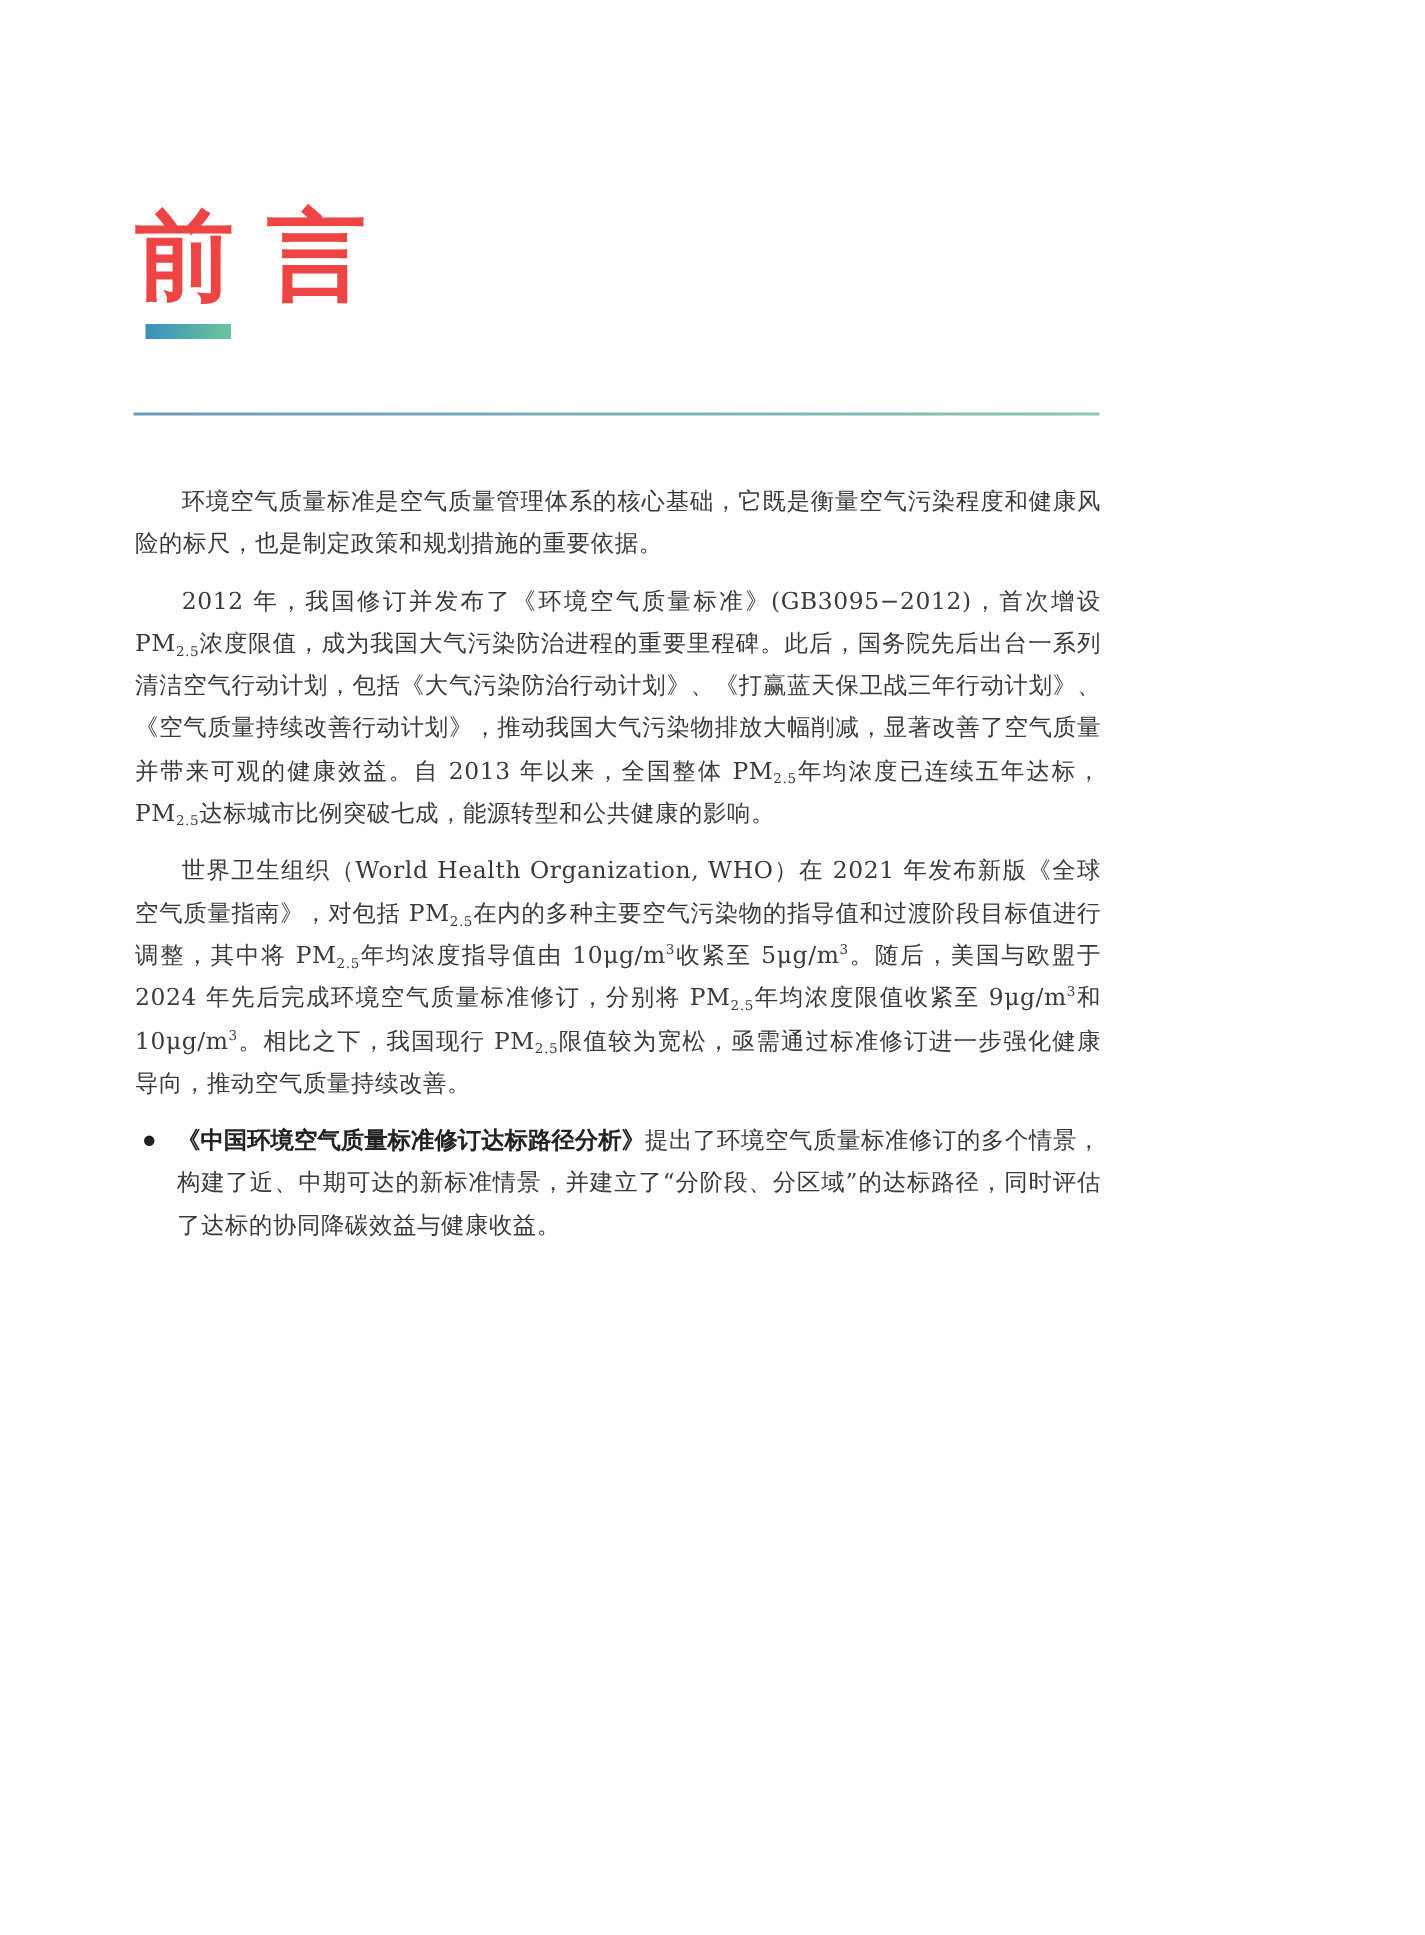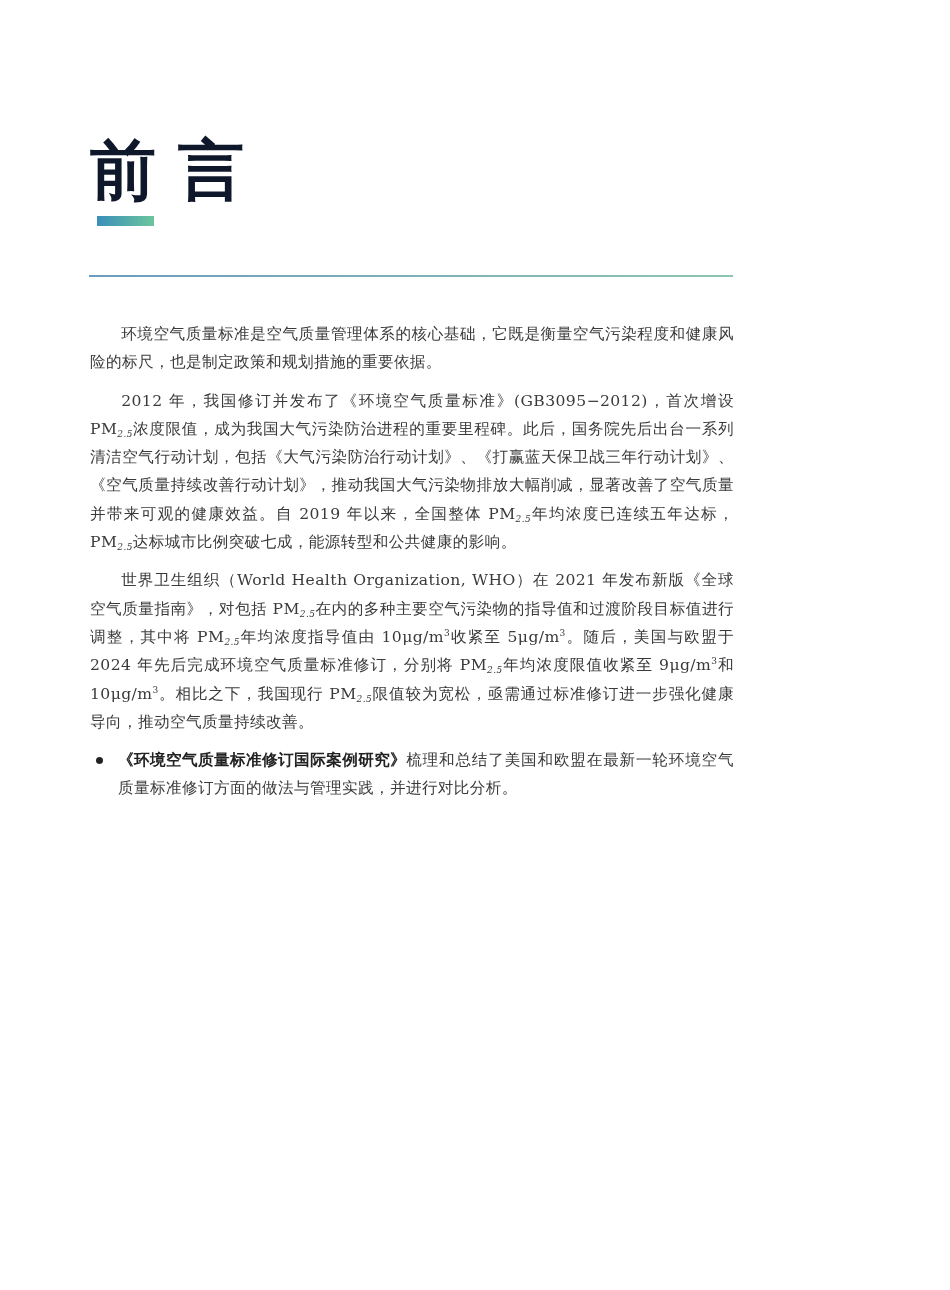--- a/index.html
+++ b/index.html
@@ -1,50 +1,50 @@
 <!DOCTYPE html>
 <html><head>
 <meta charset="utf-8">
 <style>
   html, body { margin: 0; padding: 0; background: #ffffff; }
   body { width: 950px; height: 1290px; position: relative; overflow: hidden;
          font-family: "DejaVu Serif", "Liberation Serif", serif; color: #3a3a3a; }
   .page-title { position: absolute; left: 90px; top: 130px; margin: 0;
          font-family: "DejaVu Serif", "Liberation Serif", serif;
-         font-size: 66px; font-weight: bold; color: #0f172a; letter-spacing: 22px; line-height: 80px; }
+         font-size: 66px; font-weight: bold; color: #ef4444; letter-spacing: 22px; line-height: 80px; }
   .title-bar { position: absolute; left: 97px; top: 216px; width: 57px; height: 10px;
          background: linear-gradient(90deg, #3a8fba 0%, #6cc59d 100%); }
   .divider { position: absolute; left: 89px; top: 275px; width: 644px; height: 2px;
          background: linear-gradient(90deg, #6b9cc0 0%, #8cc5b0 100%); }
   .content { position: absolute; left: 90px; top: 320px; width: 644px; }
   p.para { margin: 0 0 10px 0; font-size: 15.6px; line-height: 28.3px;
          text-indent: 2em; text-align: justify; letter-spacing: 0.4px; }
-  sub { font-size: 9px; vertical-align: -3px; line-height: 0; font-style: italic; }
+  sub { font-size: 9px; vertical-align: -3px; line-height: 0; }
   sup { font-size: 9px; vertical-align: 6px; line-height: 0; }
   ul.reports { list-style: none; margin: 6px 0 0 0; padding: 0; }
   ul.reports li { position: relative; padding-left: 28px; margin-bottom: 10px;
          font-size: 15.6px; line-height: 28.3px; text-align: justify; letter-spacing: 0.4px; }
   .bullet { position: absolute; left: 6px; top: 11px; width: 7px; height: 7px;
          border-radius: 50%; background: #222; }
   .report-title { font-family: "DejaVu Sans", "Liberation Sans", sans-serif; font-weight: bold; color: #222; letter-spacing: 0; }
 </style>
 </head>
 <body>
 
 <h1 class="page-title">前言</h1>
 <div class="title-bar"></div>
 <div class="divider"></div>
 
 <div class="content">
   <p class="para">环境空气质量标准是空气质量管理体系的核心基础，它既是衡量空气污染程度和健康风险的标尺，也是制定政策和规划措施的重要依据。</p>
 
-  <p class="para"><span>2012 年，我国修订并发布了《环境空气质量标准》(GB3095−2012)，首次增设 PM</span><sub>2.5</sub><span>浓度限值，成为我国大气污染防治进程的重要里程碑。此后，国务院先后出台一系列清洁空气行动计划，包括《大气污染防治行动计划》、《打赢蓝天保卫战三年行动计划》、《空气质量持续改善行动计划》，推动我国大气污染物排放大幅削减，显著改善了空气质量并带来可观的健康效益。自 2019 年以来，全国整体 PM</span><sub>2.5</sub><span>年均浓度已连续五年达标，PM</span><sub>2.5</sub><span>达标城市比例突破七成，能源转型和公共健康的影响。</span></p>
+  <p class="para"><span>2012 年，我国修订并发布了《环境空气质量标准》(GB3095−2012)，首次增设 PM</span><sub>2.5</sub><span>浓度限值，成为我国大气污染防治进程的重要里程碑。此后，国务院先后出台一系列清洁空气行动计划，包括《大气污染防治行动计划》、《打赢蓝天保卫战三年行动计划》、《空气质量持续改善行动计划》，推动我国大气污染物排放大幅削减，显著改善了空气质量并带来可观的健康效益。自 2013 年以来，全国整体 PM</span><sub>2.5</sub><span>年均浓度已连续五年达标，PM</span><sub>2.5</sub><span>达标城市比例突破七成，能源转型和公共健康的影响。</span></p>
 
   <p class="para"><span>世界卫生组织（World Health Organization, WHO）在 2021 年发布新版《全球空气质量指南》，对包括 PM</span><sub>2.5</sub><span>在内的多种主要空气污染物的指导值和过渡阶段目标值进行调整，其中将 PM</span><sub>2.5</sub><span>年均浓度指导值由 10μg/m</span><sup>3</sup><span>收紧至 5μg/m</span><sup>3</sup><span>。随后，美国与欧盟于 2024 年先后完成环境空气质量标准修订，分别将 PM</span><sub>2.5</sub><span>年均浓度限值收紧至 9μg/m</span><sup>3</sup><span>和 10μg/m</span><sup>3</sup><span>。相比之下，我国现行 PM</span><sub>2.5</sub><span>限值较为宽松，亟需通过标准修订进一步强化健康导向，推动空气质量持续改善。</span></p>
 
 
   <ul class="reports">
     <li>
       <span class="bullet"></span>
-      <span class="report-title">《环境空气质量标准修订国际案例研究》</span><span>梳理和总结了美国和欧盟在最新一轮环境空气质量标准修订方面的做法与管理实践，并进行对比分析。</span>
+      <span class="report-title">《中国环境空气质量标准修订达标路径分析》</span><span>提出了环境空气质量标准修订的多个情景，构建了近、中期可达的新标准情景，并建立了“分阶段、分区域”的达标路径，同时评估了达标的协同降碳效益与健康收益。</span>
     </li>
   </ul>
 </div>
 
 </body></html>

